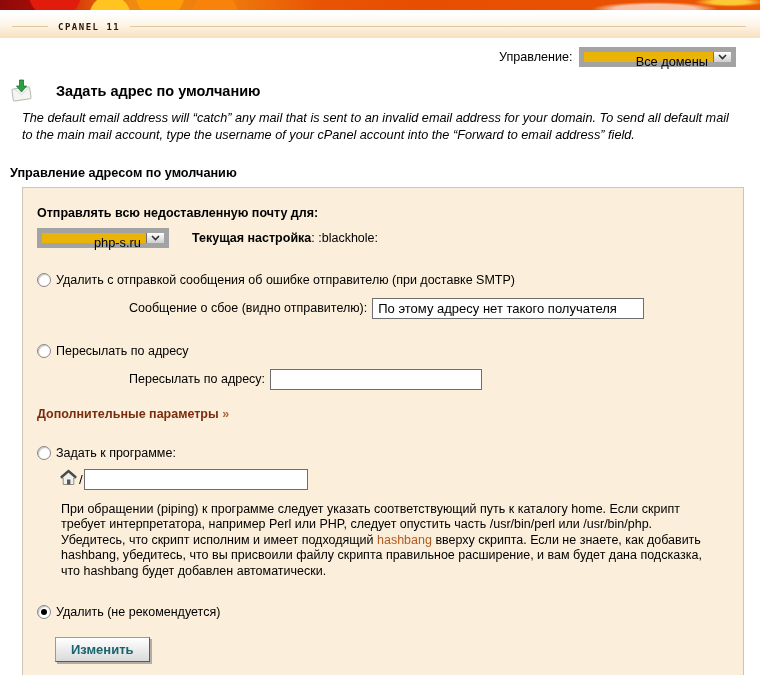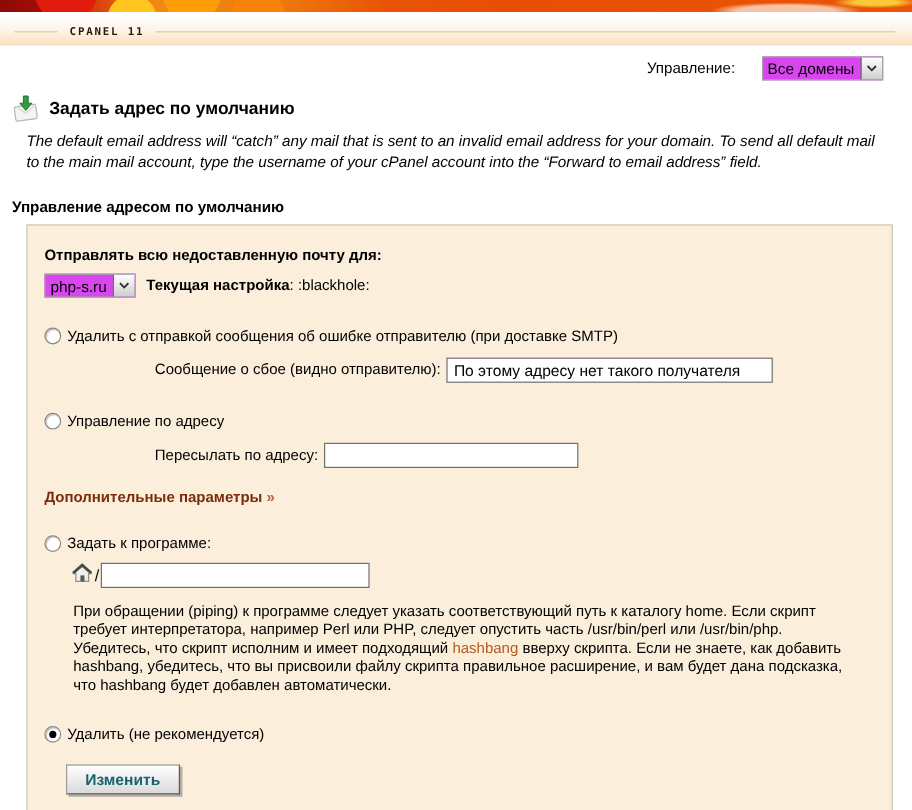--- a/index.html
+++ b/index.html
@@ -28,38 +28,38 @@
     background:linear-gradient(#fffefb 0%,#fdf4e6 45%,#f8e0bd 100%);
   }
   .rule{height:1px;background:#e3c79f;}
   .rule.left{width:36px;margin-left:12px;}
   .rule.right{flex:1;margin-right:14px;}
   .brand{
     font-family:"DejaVu Sans Mono", monospace;font-weight:bold;
     font-size:9px;letter-spacing:1.5px;color:#2f160a;margin:0 10px;white-space:nowrap;
   }
   
-  .xsel{display:inline-flex;align-items:stretch;border:1px solid #a3a3a3;background:#d946ef;height:20px;box-sizing:border-box;cursor:default;}
+  .xsel{display:inline-flex;align-items:stretch;border:5px solid #a3a3a3;background:#eab308;height:20px;box-sizing:border-box;cursor:default;padding-left:48px;}
   .xsel-txt{padding:2px 5px 0 4px;font-size:12.8px;white-space:nowrap;}
   .xsel-btn{width:17px;border-left:1px solid #6e6e6e;background:linear-gradient(#fefefe,#cfcfcf);display:flex;align-items:center;justify-content:center;}
   
-  .domain-row{display:flex;justify-content:flex-end;align-items:center;gap:22px;margin:9px 24px 0 0;font-size:12.6px;}
-  .title-row{display:flex;align-items:center;gap:7px;margin:12px 0 0 10px;}
+  .domain-row{display:flex;justify-content:flex-end;align-items:center;gap:6px;margin:9px 24px 0 0;font-size:12.6px;}
+  .title-row{display:flex;align-items:center;gap:22px;margin:12px 0 0 10px;}
   .title-icon{flex:none;width:24px;height:23px;position:relative;}
   .page-title{font-size:14.5px;font-weight:bold;}
   .desc{margin:8px 20px 0 22px;font-style:italic;font-size:12.7px;line-height:1.32;}
   .section-title{margin:22px 0 0 10px;font-weight:bold;font-size:12.7px;}
   
   .box{
     margin:7px 0 0 22px;width:722px;height:492px;box-sizing:border-box;
     border:1px solid #cdc6b8;background:#fbeeda;
     padding:18px 16px 0 14px;overflow:hidden;
   }
   .b-label{font-weight:bold;margin-bottom:8px;}
-  .sel-row{display:flex;align-items:center;gap:9px;}
+  .sel-row{display:flex;align-items:center;gap:23px;}
   .radio-row{display:flex;align-items:center;gap:5px;margin-top:25px;}
   .radio{position:relative;width:12px;height:12px;border-radius:50%;border:1px solid #878787;background:#fff;box-shadow:inset 1px 1px 1px rgba(0,0,0,.25);flex:none;cursor:default;}
   .radio.checked::after{content:"";position:absolute;left:3px;top:3px;right:3px;bottom:3px;background:#000;border-radius:50%;}
   .indent-row{margin:11px 0 0 92px;display:flex;align-items:center;gap:5px;}
   input.txt{border:1px solid #6e6e6e;height:21px;box-sizing:border-box;font-size:13px;font-family:inherit;padding:1px 5px;background:#fff;color:#000;}
   .w-fail{width:272px;}
   .w-fwd{width:212px;}
   .w-pipe{width:224px;}
   .advanced{margin-top:17px;font-weight:bold;color:#7b2c0d;}
   .advanced .chev{color:#a9683d;}
@@ -135,21 +135,21 @@
     <span>Удалить с отправкой сообщения об ошибке отправителю (при доставке SMTP)</span>
   </div>
 
   <div class="indent-row">
     <span>Сообщение о сбое (видно отправителю):</span>
     <input class="txt w-fail" type="text" value="По этому адресу нет такого получателя" style="">
   </div>
 
   <div class="radio-row">
     <span class="radio"></span>
-    <span>Управление по адресу</span>
+    <span>Пересылать по адресу</span>
   </div>
 
   <div class="indent-row">
     <span>Пересылать по адресу:</span>
     <input class="txt w-fwd" type="text" value="" style="">
   </div>
 
   <div class="advanced">
     <span>Дополнительные параметры</span>
     <span class="chev">»</span>

